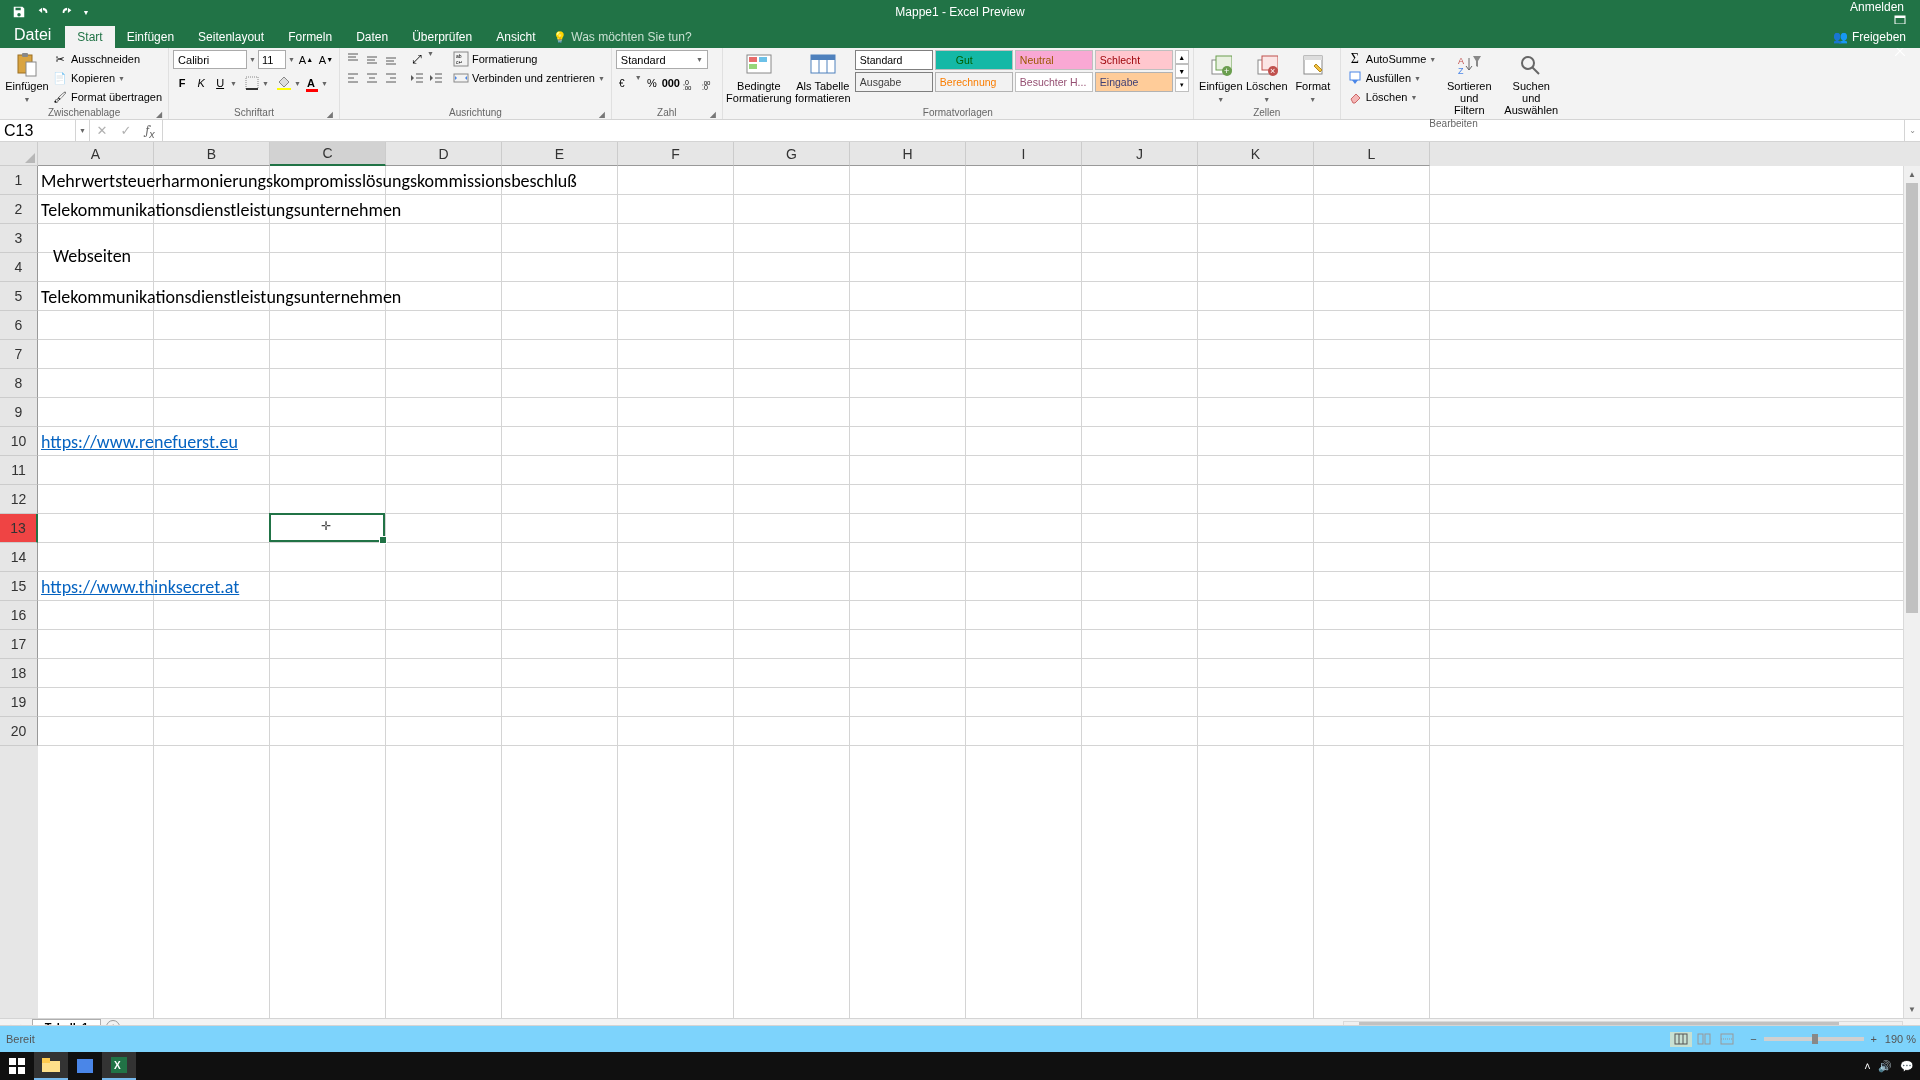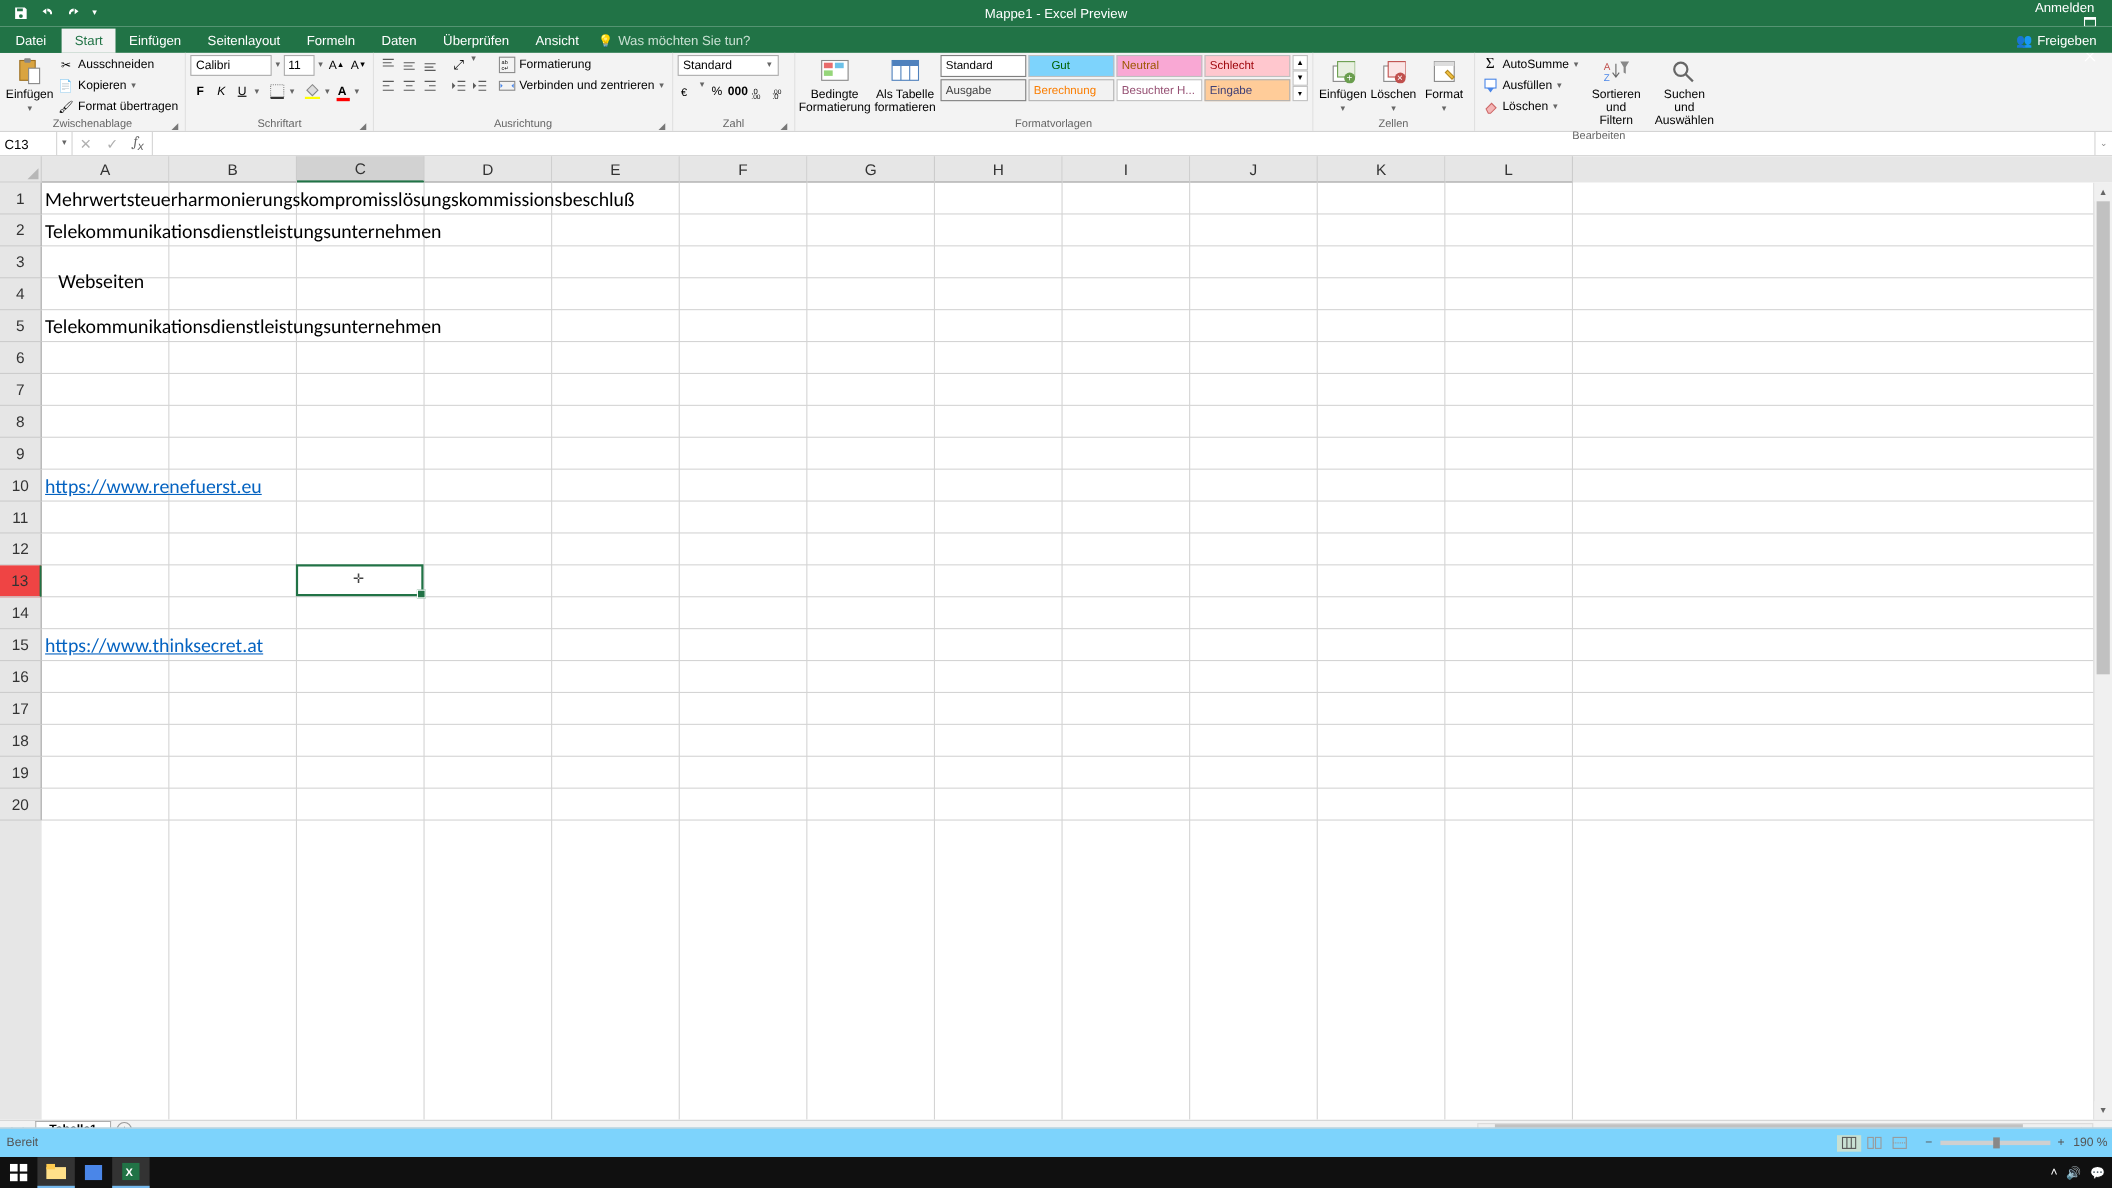--- a/index.html
+++ b/index.html
@@ -10,21 +10,21 @@
 .qat { display: flex; align-items: center; height: 100%; padding-left: 8px; gap: 2px; }
 .qat-btn { width: 22px; height: 22px; display: flex; align-items: center; justify-content: center; cursor: pointer; }
 .qat-btn svg { fill: #fff; }
 .title-center { position: absolute; left: 50%; transform: translateX(-50%); font-size: 12px; }
 .title-right { margin-left: auto; display: flex; align-items: flex-end; height: 100%; flex-direction: column; }
 .signin { font-size: 12px; padding: 0 16px; }
 .win-btn { width: 40px; height: 24px; display: flex; align-items: center; justify-content: center; cursor: pointer; }
 
 
 .tab-strip { height: 24px; background: #217346; display: flex; align-items: flex-end; position: relative; }
-.file-tab { background: #217346; color: #fff; padding: 4px 14px; font-size: 12px; cursor: pointer; }
+.file-tab { background: #217346; color: #fff; padding: 4px 14px; font-size: 16px; cursor: pointer; }
 .ribbon-tab { color: #fff; padding: 4px 12px; font-size: 12px; cursor: pointer; }
 .ribbon-tab.active { background: #f3f3f3; color: #217346; }
 .tell-me { color: #c8e0d2; padding: 4px 6px; font-size: 12px; display: flex; align-items: center; gap: 4px; }
 .lightbulb { font-size: 11px; }
 .share { position: absolute; right: 6px; color: #fff; font-size: 12px; padding: 4px 8px; display: flex; align-items: center; gap: 4px; }
 
 
 .ribbon { height: 72px; background: #f3f3f3; border-bottom: 1px solid #d4d4d4; display: flex; }
 .rgroup { border-right: 1px solid #e0e0e0; display: flex; flex-direction: column; padding: 2px 4px 0 4px; position: relative; }
 .rgroup-body { flex: 1; display: flex; align-items: flex-start; }
@@ -46,21 +46,21 @@
 .align-btn { width: 18px; height: 18px; display: flex; align-items: center; justify-content: center; cursor: pointer; }
 .align-btn svg { fill: #595959; }
 .numfmt { width: 92px; height: 19px; border: 1px solid #ababab; background: #fff; font-size: 11px; padding: 0 4px; display: flex; align-items: center; justify-content: space-between; }
 .style-grid { display: grid; grid-template-columns: repeat(4, 78px); grid-template-rows: 20px 20px; gap: 2px; }
 .style-cell { border: 1px solid #bfbfbf; font-size: 10.5px; padding: 1px 4px; display: flex; align-items: center; overflow: hidden; white-space: nowrap; cursor: pointer; }
 .style-scroll { width: 14px; display: flex; flex-direction: column; margin-left: 2px; }
 .style-scroll-btn { height: 14px; border: 1px solid #bfbfbf; background: #fff; font-size: 7px; display: flex; align-items: center; justify-content: center; cursor: pointer; }
 
 
 .name-fx-bar { height: 22px; border-bottom: 1px solid #d4d4d4; display: flex; align-items: stretch; background: #fff; }
-.name-box { width: 52px; border-right: 1px solid #d4d4d4; display: flex; align-items: center; padding: 0 4px; font-size: 12px; }
+.name-box { width: 76px; border-right: 1px solid #d4d4d4; display: flex; align-items: center; padding: 0 4px; font-size: 16px; }
 .name-dd { width: 14px; border-right: 1px solid #d4d4d4; display: flex; align-items: center; justify-content: center; font-size: 7px; color: #666; }
 .fx-btns { display: flex; align-items: center; border-right: 1px solid #d4d4d4; }
 .fx-btn { width: 24px; display: flex; align-items: center; justify-content: center; color: #b0b0b0; font-size: 13px; }
 .fx-icon { font-style: italic; font-family: Cambria, serif; color: #666; }
 .formula-input { flex: 1; padding: 0 6px; display: flex; align-items: center; font-size: 12px; }
 .fx-expand { width: 16px; border-left: 1px solid #d4d4d4; display: flex; align-items: center; justify-content: center; font-size: 8px; color: #888; }
 
 
 .grid-area { position: absolute; top: 142px; bottom: 34px; left: 0; right: 0; display: flex; flex-direction: column; }
 .col-headers { height: 24px; display: flex; background: #e6e6e6; }
@@ -411,21 +411,21 @@
               <line x1="9" y1="1" x2="9" y2="19" stroke="#4f81bd"></line>
               <line x1="17" y1="1" x2="17" y2="19" stroke="#4f81bd"></line>
             </svg>
           </div>
         <div class="big-btn-label" style="white-space:pre-line;">Als Tabelle
 formatieren</div>
       </div>
       <div style="display:flex;">
         <div class="style-grid" id="style-grid">
             <div class="style-cell" style="background: rgb(255, 255, 255); color: rgb(0, 0, 0); border-color: rgb(127, 127, 127);">Standard</div>
-            <div class="style-cell" style="background: #7dd3fc; color: rgb(0, 97, 0); padding-left: 20px;">Gut</div>
+            <div class="style-cell" style="background: #14b8a6; color: rgb(0, 97, 0); padding-left: 20px;">Gut</div>
             <div class="style-cell" style="background: #f9a8d4; color: rgb(156, 87, 0);">Neutral</div>
             <div class="style-cell" style="background: rgb(255, 199, 206); color: rgb(156, 0, 6);">Schlecht</div>
             <div class="style-cell" style="background: rgb(242, 242, 242); color: rgb(63, 63, 63); border-color: rgb(127, 127, 127);">Ausgabe</div>
             <div class="style-cell" style="background: rgb(242, 242, 242); color: rgb(250, 125, 0); border-color: rgb(178, 178, 178);">Berechnung</div>
             <div class="style-cell" style="background: rgb(255, 255, 255); color: rgb(149, 79, 114); ">Besuchter H...</div>
             <div class="style-cell" style="background: rgb(255, 204, 153); color: rgb(63, 63, 118); border-color: rgb(178, 178, 178);">Eingabe</div>
           </div>
         <div class="style-scroll">
           <div class="style-scroll-btn">▲</div>
           <div class="style-scroll-btn">▼</div>

